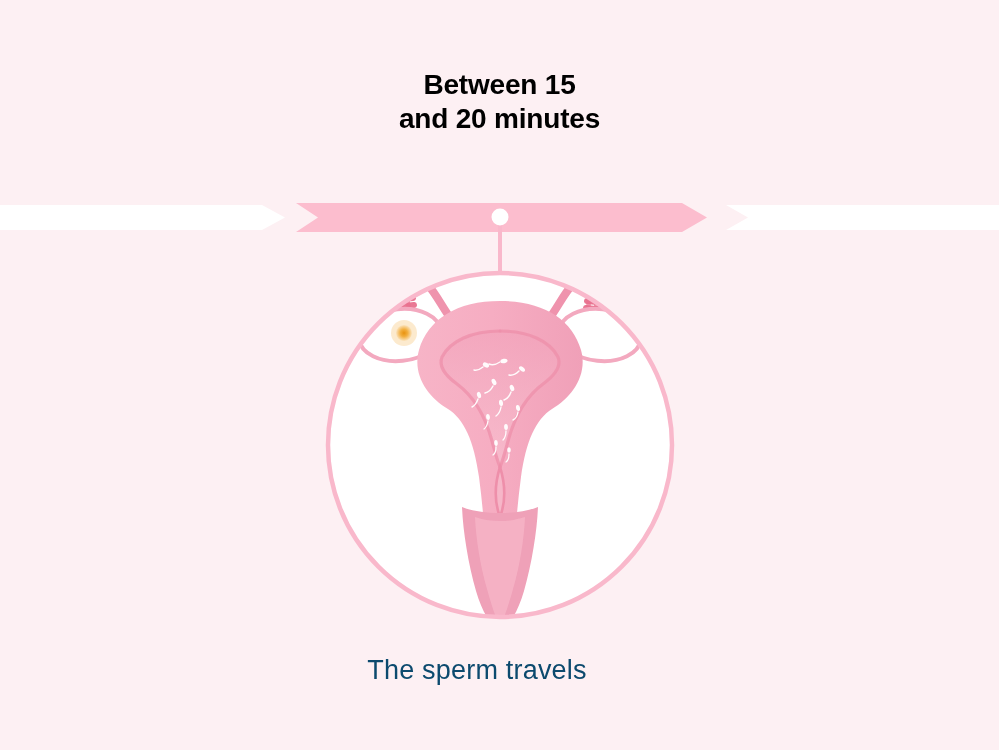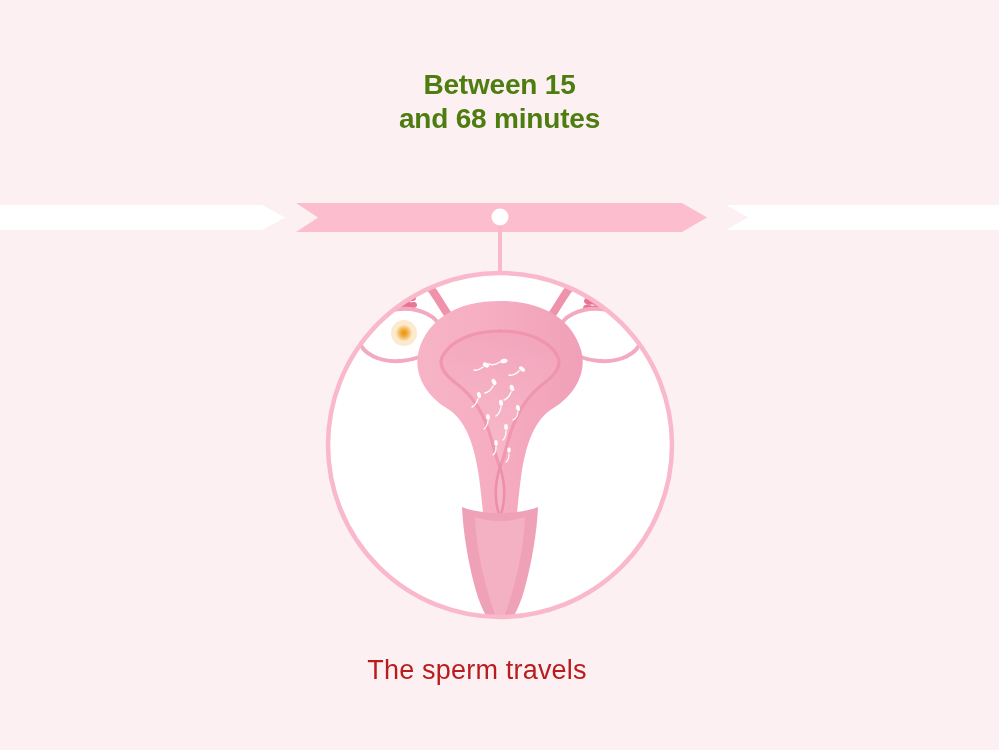--- a/index.html
+++ b/index.html
@@ -24,21 +24,21 @@
   }
 
   
   #title-block {
     position: absolute;
     left: 0;
     top: 68px;
     width: 999px;
     text-align: center;
     line-height: 34px;
-    color: #4d7c0f;
+    color: #000000;
     font-size: 28px;
     font-weight: bold;
     letter-spacing: -0.2px;
     user-select: none;
   }
   #title-block .tline {
     display: block;
     white-space: pre;
   }
 
@@ -51,21 +51,21 @@
     height: 120px;
   }
 
   
   #caption {
     position: absolute;
     left: 0;
     top: 655px;
     width: 954px;
     text-align: center;
-    color: #b91c1c;
+    color: #0c4a6e;
     font-size: 27px;
     font-weight: 400;
     letter-spacing: 0.2px;
     user-select: none;
   }
 
   
   #illustration {
     position: absolute;
     left: 300px;
@@ -74,21 +74,21 @@
     height: 400px;
   }
 </style>
 </head>
 <body>
 
 <div id="stage">
 
   <div id="title-block">
     <span class="tline">Between 15</span>
-    <span class="tline">and 68 minutes</span>
+    <span class="tline">and 20 minutes</span>
   </div>
 
   <svg id="timeline" viewBox="0 0 999 120" width="999" height="120">
 
     <path fill="#ffffff" d="M -5 15 L 262 15 L 285 27.5 L 262 40 L -5 40 Z"></path>
 
     <path fill="#fcbdce" d="M 296 13 L 682 13 L 707 27.5 L 682 42 L 296 42 L 318 27.5 Z"></path>
 
     <path fill="#ffffff" d="M 726 15 L 1004 15 L 1004 40 L 726 40 L 748 27.5 Z"></path>
 

